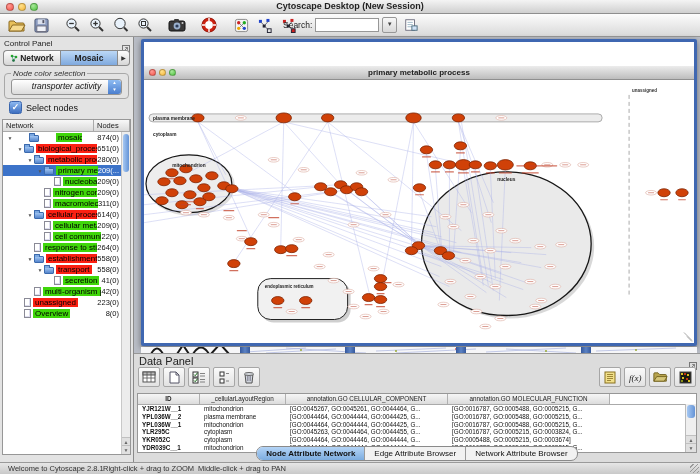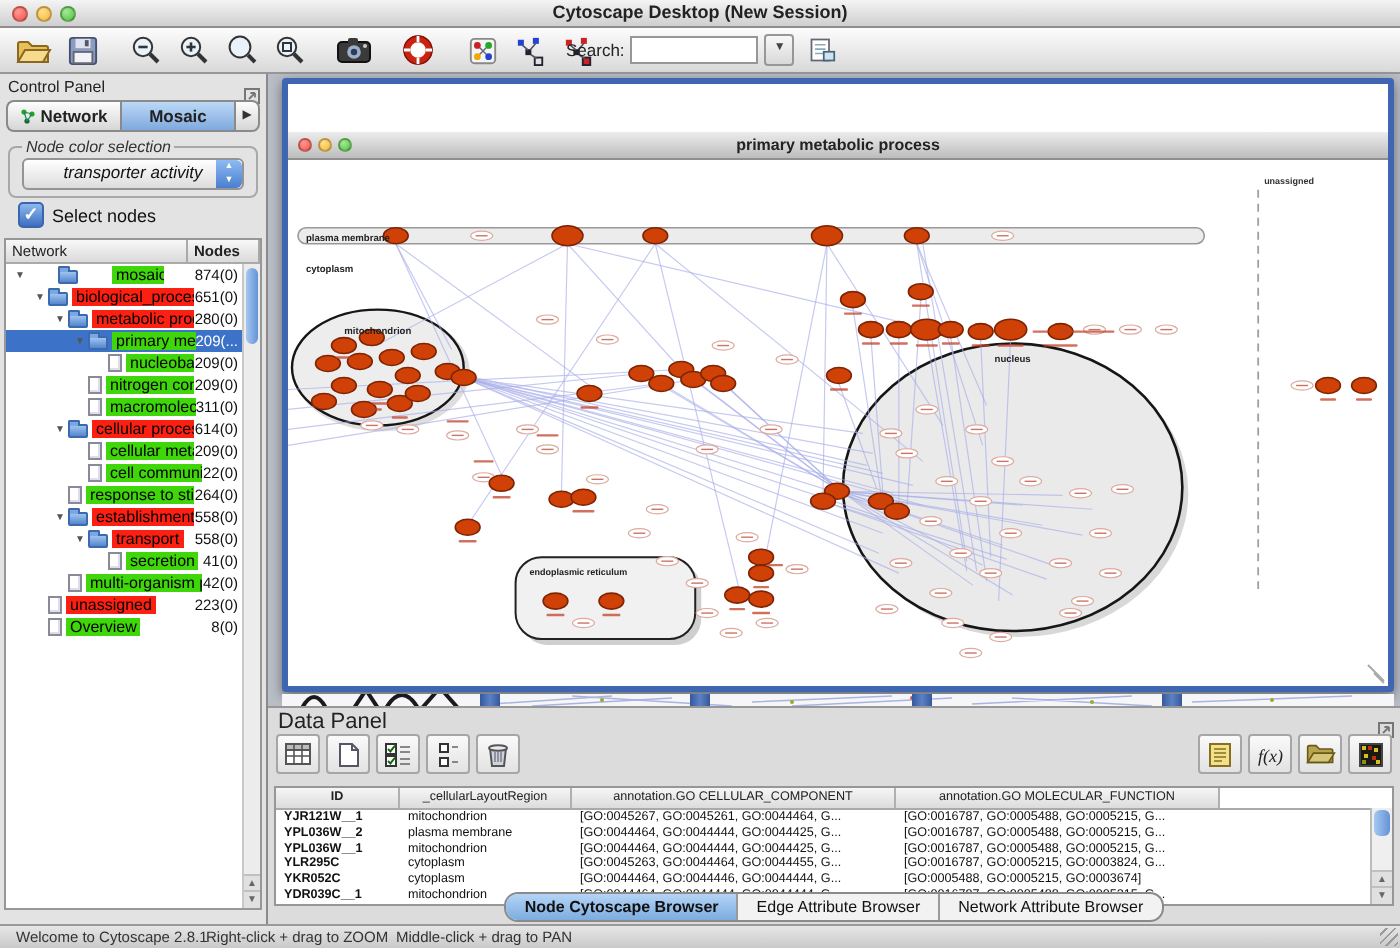--- a/index.html
+++ b/index.html
@@ -46,21 +46,21 @@
   .combo .stepper{position:absolute;right:0;top:0;bottom:0;width:13px;border-radius:0 3px 3px 0;
     background:linear-gradient(#8ebbf2,#4a7ecf);color:#fff;font-size:4.5px;line-height:6.5px;text-align:center;}
   .cbrow{position:absolute;top:64px;left:9px;display:flex;align-items:center;gap:4px;}
   .cb{width:11px;height:11px;border-radius:2.5px;border:1px solid #3a66ae;
     background:linear-gradient(#8cb8f0,#3e6fc0);color:#fff;font-size:9px;line-height:10px;text-align:center;font-weight:bold;}
   .cbrow span.cblabel{font-size:9px;color:#111;}
   .tree-box{position:absolute;top:82px;left:2px;right:2px;bottom:8px;background:#fff;border:1px solid #979797;overflow:hidden;}
   .tree-head{display:flex;height:12px;}
   .th{background:linear-gradient(#f8f8f8,#dadada);border-right:1px solid #aaa;border-bottom:1px solid #aaa;
     font-size:7.5px;color:#222;padding:1px 3px;box-sizing:border-box;}
-  .th.nw{flex:1;} .th.nd{width:36px;font-weight:bold;}
+  .th.nw{flex:1;} .th.nd{width:36px;}
   .tree-rows{position:absolute;top:12px;left:0;right:8px;bottom:0;overflow:hidden;}
   .trow{display:flex;align-items:center;height:11px;font-size:8px;white-space:nowrap;}
   .trow.sel{background:#3c73c9;}
   .tri{width:8px;font-size:5px;color:#555;text-align:center;flex:none;}
   .ico-folder{flex:none;width:10px;height:7px;background:linear-gradient(#9fc4f2,#5585cc);
     border:1px solid #3b6aae;border-radius:1px;position:relative;margin:1px 2px 0 0;box-sizing:border-box;}
   .ico-folder::before{content:"";position:absolute;top:-3px;left:-1px;width:4px;height:2px;
     background:#7ba8e0;border:1px solid #3b6aae;border-bottom:none;border-radius:1px 1px 0 0;}
   .ico-file{flex:none;width:7px;height:9px;background:#fff;border:1px solid #8a8a96;
     box-shadow:inset -1px -1px 0 #dde;margin-right:2px;box-sizing:border-box;}
@@ -828,21 +828,21 @@
               </div>
             </div>
           <div class="tscroll">
             <div class="tthumb"></div>
             <div class="varr" style="bottom:8px">▲</div>
             <div class="varr" style="bottom:0">▼</div>
           </div>
         </div>
         <div class="dp-tabs">
           <div class="tabgroup" id="dtabs">
-              <div class="dtab sel">Node Cytoscape Browser</div>
+              <div class="dtab sel">Node Attribute Network</div>
               <div class="dtab">Edge Attribute Browser</div>
               <div class="dtab">Network Attribute Browser</div>
             </div>
         </div>
       </div>
     </div>
   </div>
 
   <div class="status">
     <span style="left:8px">Welcome to Cytoscape 2.8.1</span>

